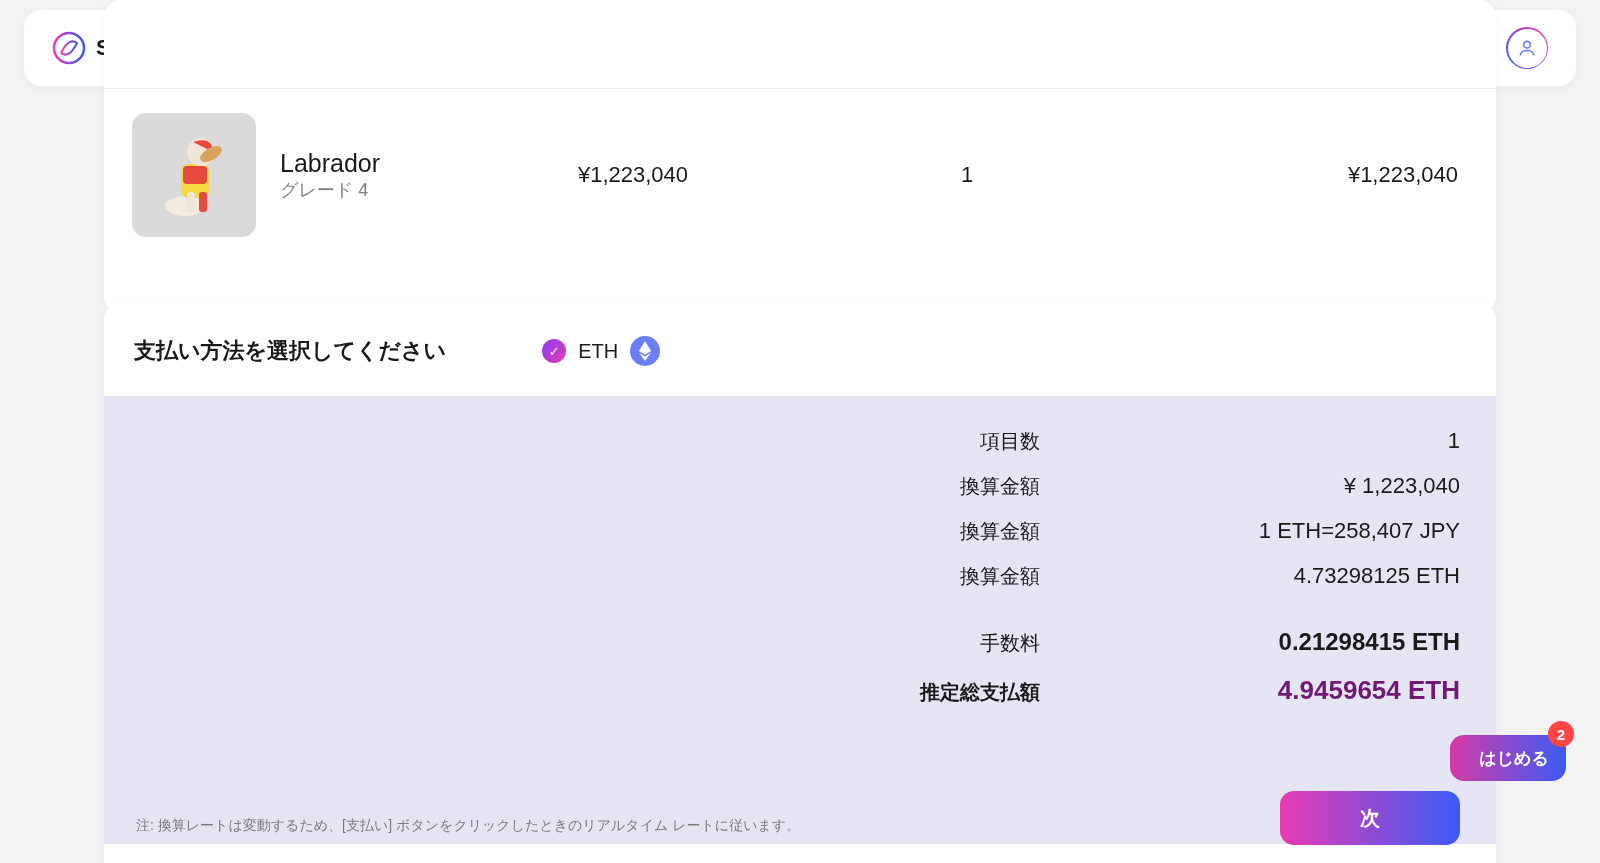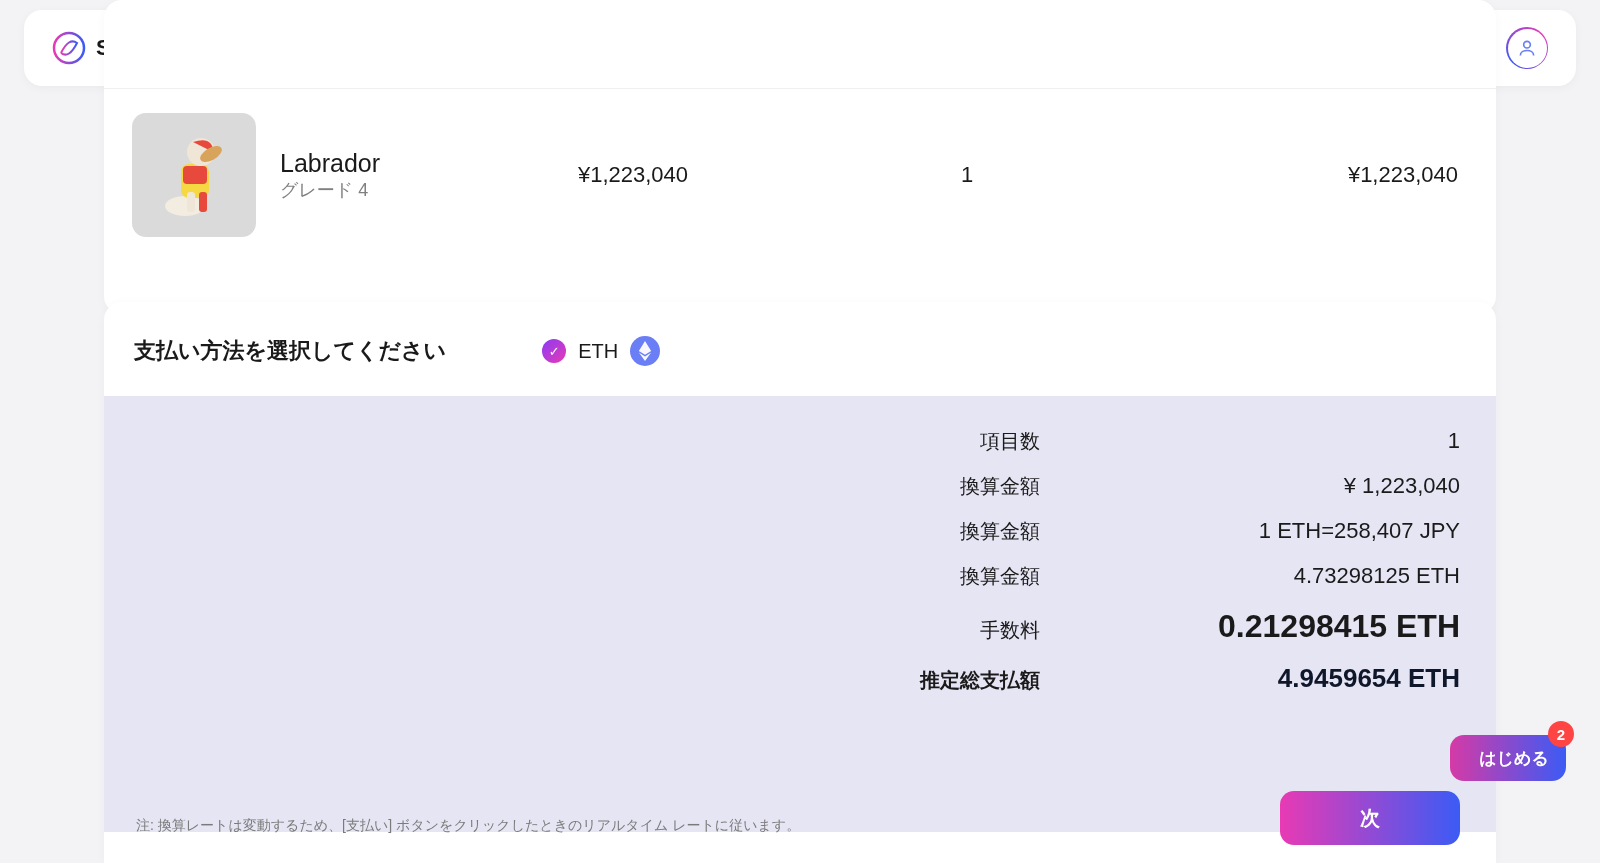--- a/index.html
+++ b/index.html
@@ -99,22 +99,22 @@
 .summary {
   background:#e6e5f4; padding: 32px 36px 120px; min-height: 430px;
 }
 .sum-row {
   display:flex; justify-content:flex-end; align-items:baseline;
   gap: 100px; margin-bottom: 18px;
 }
 .sum-label { font-size:20px; font-weight:500; min-width:140px; text-align:right; }
 .sum-label.bold { font-weight:800;text-align:right; }
 .sum-val { font-size:22px; font-weight:500; min-width:320px; text-align:right;}
-.sum-val.bold { font-weight:800; font-size:32px;}
-.sum-val.total { font-size:26px; font-weight:800; color:#0f172a; }
+.sum-val.bold { font-weight:800; font-size:24px;margin-top:20px;}
+.sum-val.total { font-size:26px; font-weight:800; color:#701a75; }
 .note {
   position:absolute; bottom:28px; left:32px;
   font-size:14px; color:#7a7a7a;
 }
 .next-btn {
   position:absolute; bottom:18px; right:36px;
   width: 180px; height:54px; border-radius:14px; border:none;
   background: linear-gradient(90deg,#e83ab4,#3b5bf5);
   color:#fff; font-size:20px; font-weight:700; cursor:pointer;
 }

